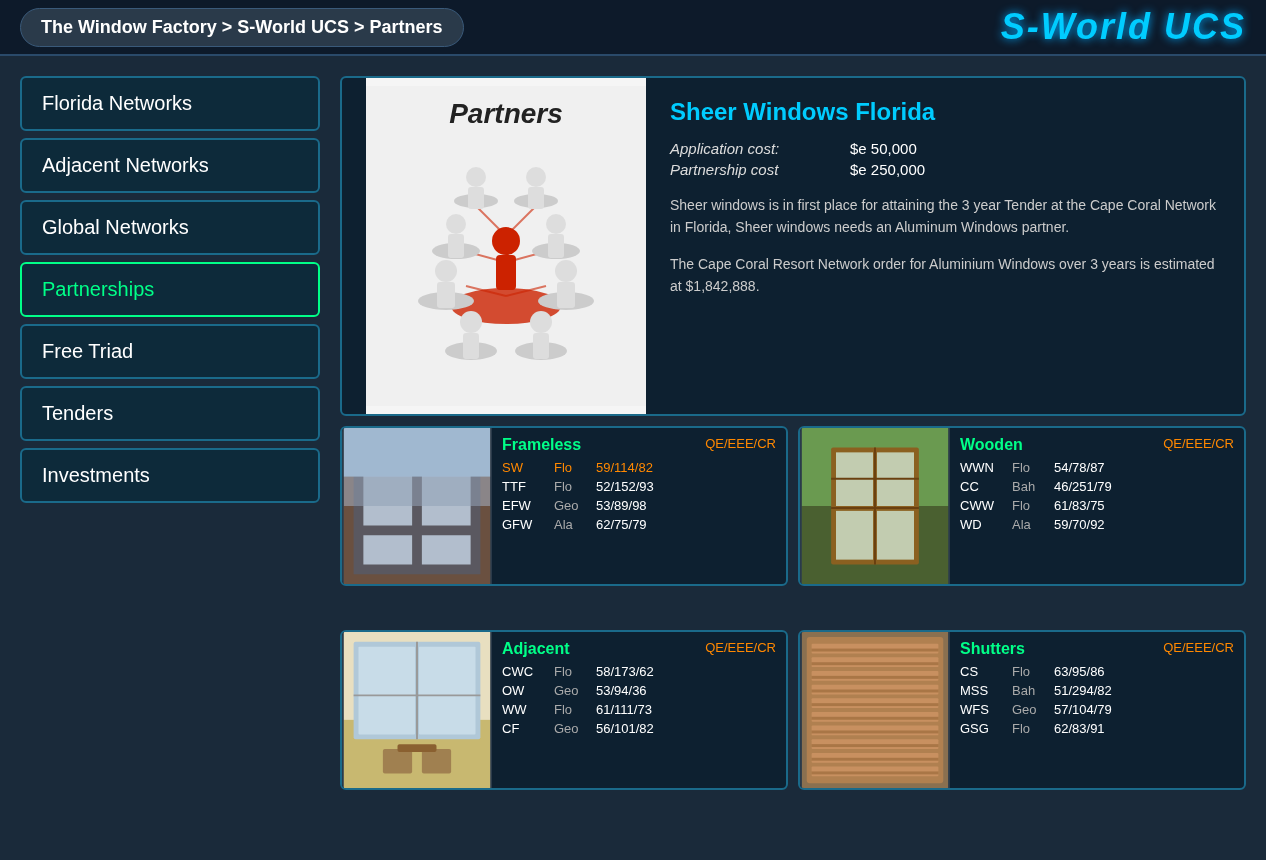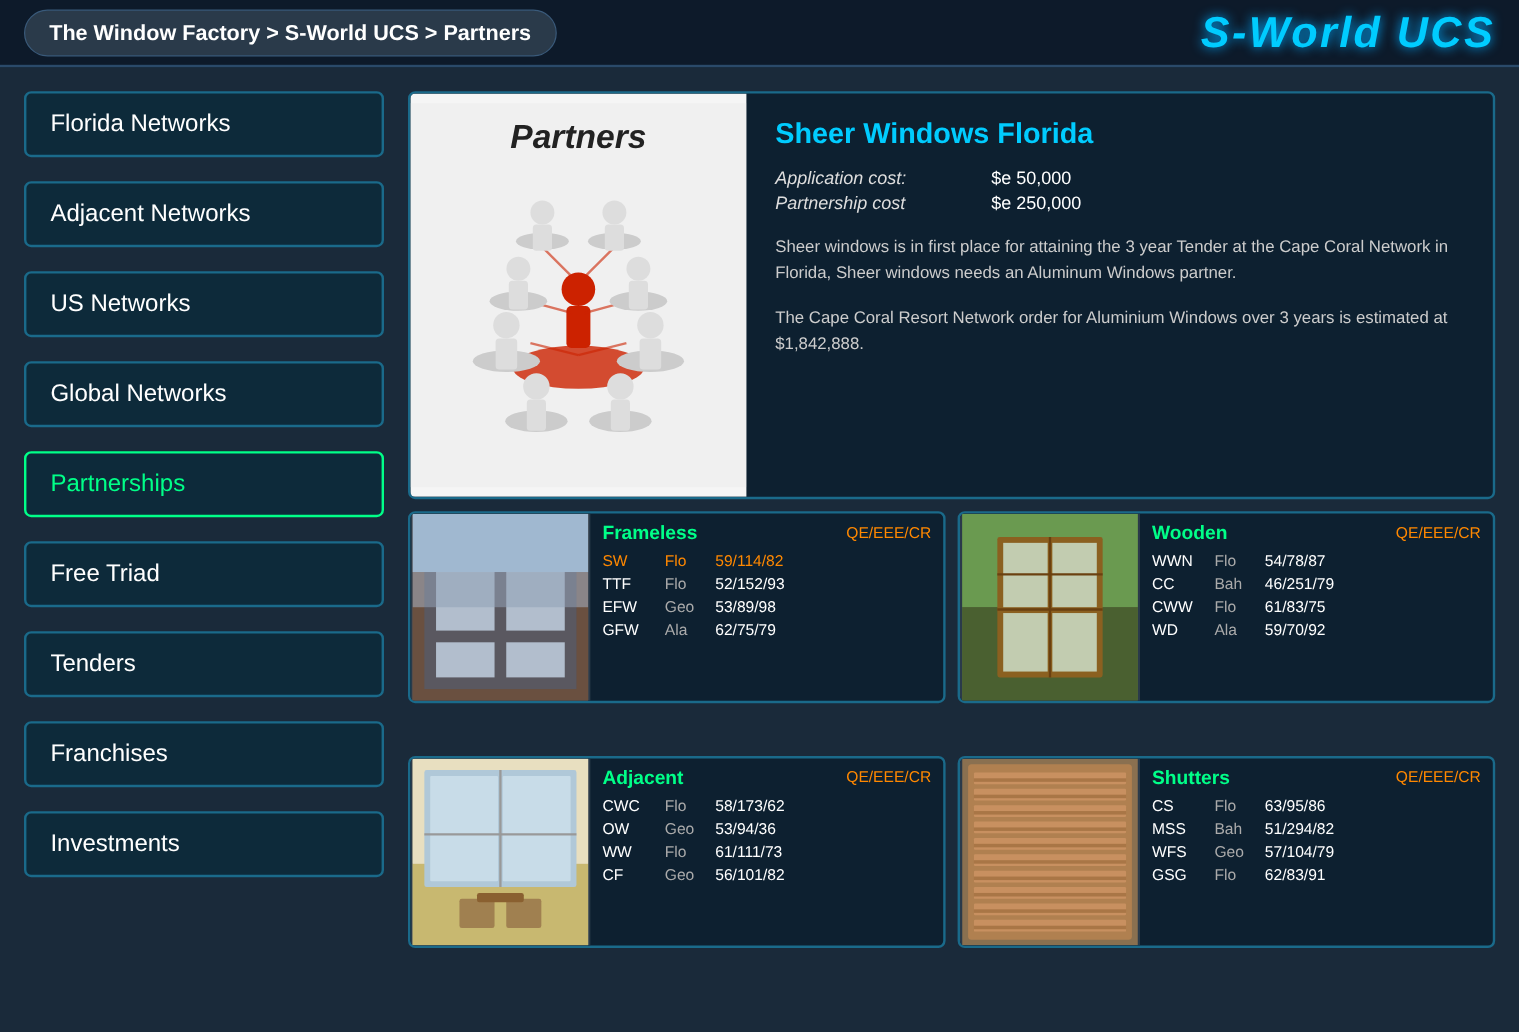--- a/index.html
+++ b/index.html
@@ -46,21 +46,21 @@
       display: flex;
       padding: 20px;
       gap: 20px;
       height: calc(860px - 72px);
     }
 
     
     .sidebar {
       display: flex;
       flex-direction: column;
-      gap: 20px;
+      gap: 7px;
       width: 300px;
       flex-shrink: 0;
     }
 
     .sidebar-btn {
       background: #0d2a3a;
       border: 2px solid #1a6a8a;
       border-radius: 6px;
       color: #ffffff;
       font-size: 20px;
@@ -85,20 +85,21 @@
     }
 
     
     .partners-hero {
       background: #0d2030;
       border: 2px solid #1a6a8a;
       border-radius: 6px;
       display: flex;
       height: 340px;
       overflow: hidden;
+      padding-left: 24px;
     }
 
     .partners-image {
       width: 280px;
       flex-shrink: 0;
       background: #f5f5f5;
       display: flex;
       align-items: center;
       justify-content: center;
       position: relative;
@@ -256,26 +257,24 @@
   <div class="logo-text">
     <span>S-World UCS</span>
   </div>
 </div>
 
 <div class="main-content">
 
   <nav class="sidebar">
     <button class="sidebar-btn">Florida Networks</button>
     <button class="sidebar-btn">Adjacent Networks</button>
-    <button class="sidebar-btn">US Networks</button>
     <button class="sidebar-btn">Global Networks</button>
     <button class="sidebar-btn active">Partnerships</button>
     <button class="sidebar-btn">Free Triad</button>
     <button class="sidebar-btn">Tenders</button>
-    <button class="sidebar-btn">Franchises</button>
     <button class="sidebar-btn">Investments</button>
   </nav>
 
   <div class="right-panel">
 
     <div class="partners-hero">
 
       <div class="partners-image">
         <div class="partners-image-title">Partners</div>
 

